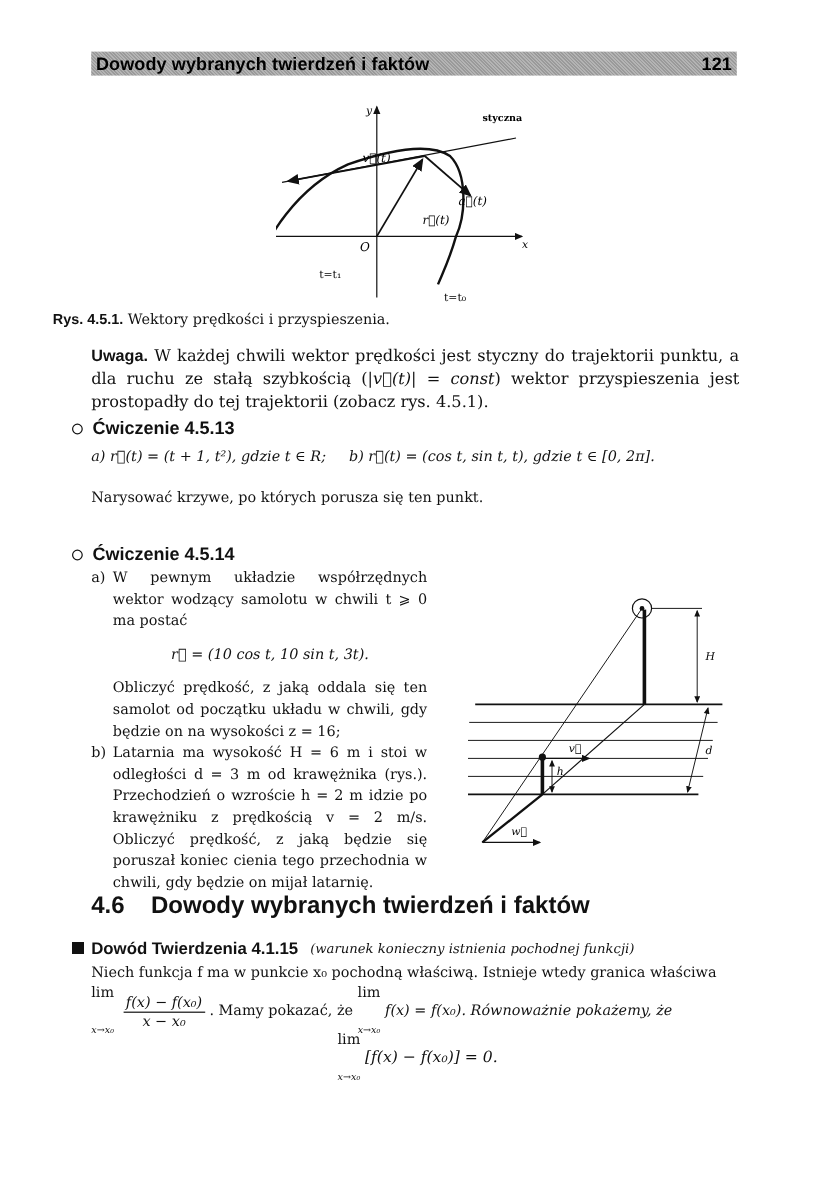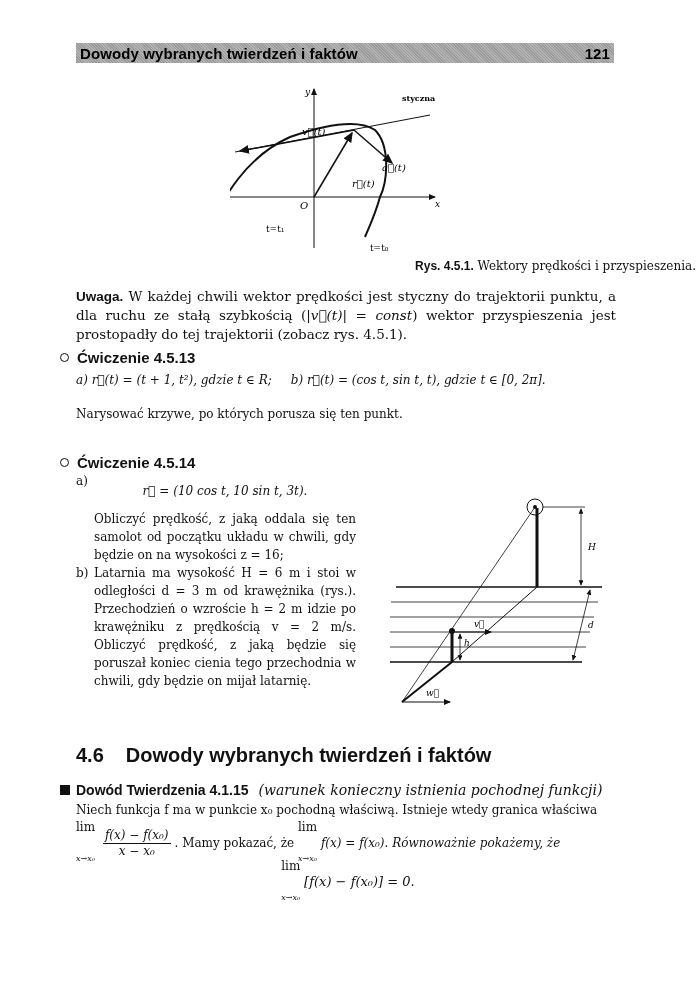--- a/index.html
+++ b/index.html
@@ -10,21 +10,21 @@
     .page { position: absolute; left: 0; top: 0; width: 696px; height: 981px; }
     .running-head {
       position: absolute; left: 76px; top: 43px; width: 538px; height: 20px;
       background: repeating-linear-gradient(45deg, #9a9a9a 0 1px, #b4b4b4 1px 2px);
       display: flex; justify-content: space-between; align-items: center;
       font-family: "Liberation Sans", sans-serif; font-weight: bold; font-size: 15px;
       color: #000; padding: 0 4px; box-sizing: border-box; letter-spacing: 0.1px;
     }
     .fig1 { position: absolute; left: 230px; top: 85px; width: 240px; height: 170px; }
     .caption {
-      position: absolute; left: 0; right: 0; top: 259px; text-align: right; font-size: 12px;
+      position: absolute; left: 0; right: 0; top: 259px; text-align: left; font-size: 12px; padding-left: 44px;
     }
     .caption .bold { font-family: "Liberation Sans", sans-serif; font-weight: bold; }
     .para { position: absolute; font-size: 13.5px; line-height: 19px; }
     .sans-bold { font-family: "Liberation Sans", sans-serif; font-weight: bold; }
     .uwaga { left: 76px; top: 287px; width: 540px; text-align: justify; }
     .ex-head {
       position: absolute; font-family: "Liberation Sans", sans-serif; font-weight: bold;
       font-size: 15px; display: flex; align-items: center; gap: 8px;
     }
     .circle-bullet {
@@ -39,21 +39,21 @@
     .fig2 { position: absolute; left: 390px; top: 490px; width: 230px; height: 230px; }
     .section {
       position: absolute; left: 76px; top: 744px; font-family: "Liberation Sans", sans-serif;
       font-weight: bold; font-size: 20px; display: flex; gap: 22px;
     }
     .proof-head {
       position: absolute; left: 60px; top: 782px; display: flex; align-items: center; gap: 6px;
       font-size: 14px;
     }
     .square-bullet { width: 10px; height: 10px; background: #111; display: inline-block; }
-    .proof-head .sub { font-style: italic; font-size: 14px; font-family: "DejaVu Serif", serif; font-weight: normal; margin-left: 4px; }
+    .proof-head .sub { font-style: italic; font-size: 11px; font-family: "DejaVu Serif", serif; font-weight: normal; margin-left: 4px; }
     .proof-body { position: absolute; left: 76px; top: 801px; width: 540px; font-size: 12px; line-height: 18px; }
     .lim { display: inline-flex; flex-direction: column; align-items: center; vertical-align: middle; line-height: 12px; gap: 20px; }
     .lim .sub { font-size: 8px; font-style: italic; }
     .frac { display: inline-flex; flex-direction: column; align-items: center; vertical-align: middle; margin: 0 4px; line-height: 15px; }
     .frac .num { border-bottom: 1px solid #111; padding: 0 2px; font-style: italic; }
     .frac .den { font-style: italic; }
     .final-eq { position: absolute; left: 0; right: 0; top: 860px; text-align: center; font-size: 12px; }
     i, .it { font-style: italic; }
   </style>
 </head>
@@ -119,20 +119,21 @@
   </div>
 
   <div class="ex-head" style="left:60px; top:454px;">
     <span class="circle-bullet"></span>
     <span>Ćwiczenie 4.5.14</span>
   </div>
   <div class="para ex-body ex14">
     <div class="item">
       <span class="lbl">a)</span>
       <div>
+        <div>W pewnym układzie współrzędnych wektor wodzący samolotu w chwili t ⩾ 0 ma postać</div>
         <div class="center-eq it">r⃗ = (10 cos t, 10 sin t, 3t).</div>
         <div>Obliczyć prędkość, z jaką oddala się ten samolot od początku układu w chwili, gdy będzie on na wysokości z = 16;</div>
       </div>
     </div>
     <div class="item">
       <span class="lbl">b)</span>
       <div>Latarnia ma wysokość H = 6 m i stoi w odległości d = 3 m od krawężnika (rys.). Przechodzień o wzroście h = 2 m idzie po krawężniku z prędkością v = 2 m/s. Obliczyć prędkość, z jaką będzie się poruszał koniec cienia tego przechodnia w chwili, gdy będzie on mijał latarnię.</div>
     </div>
   </div>
 

